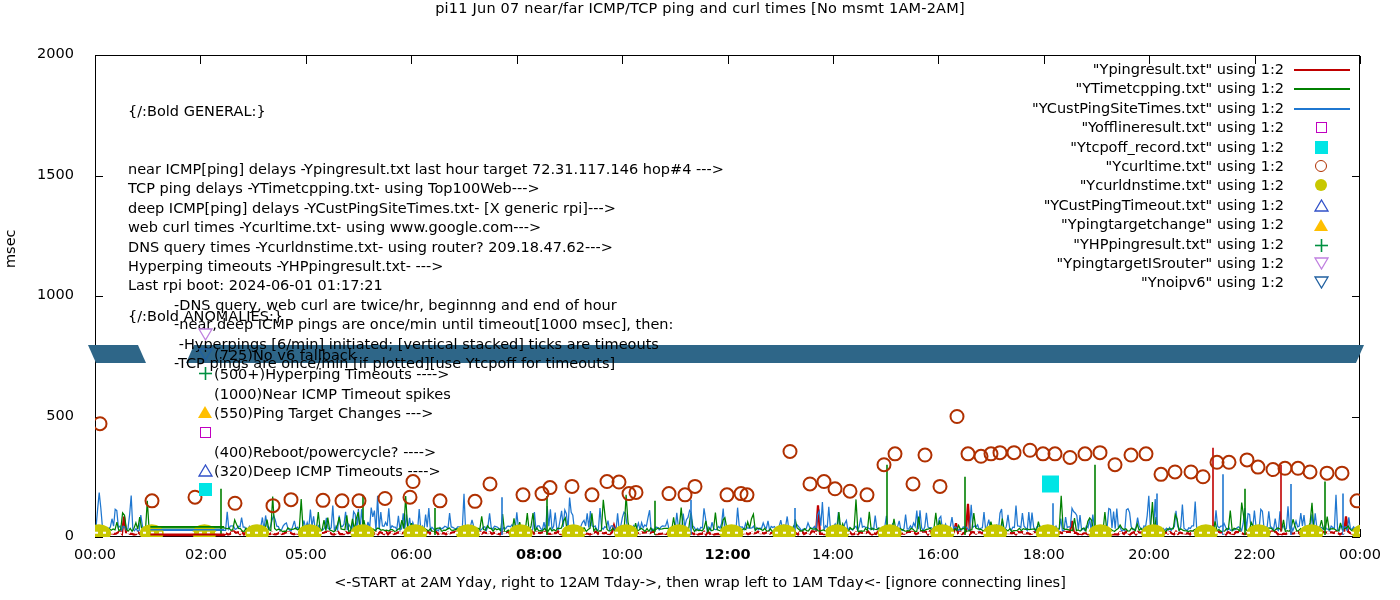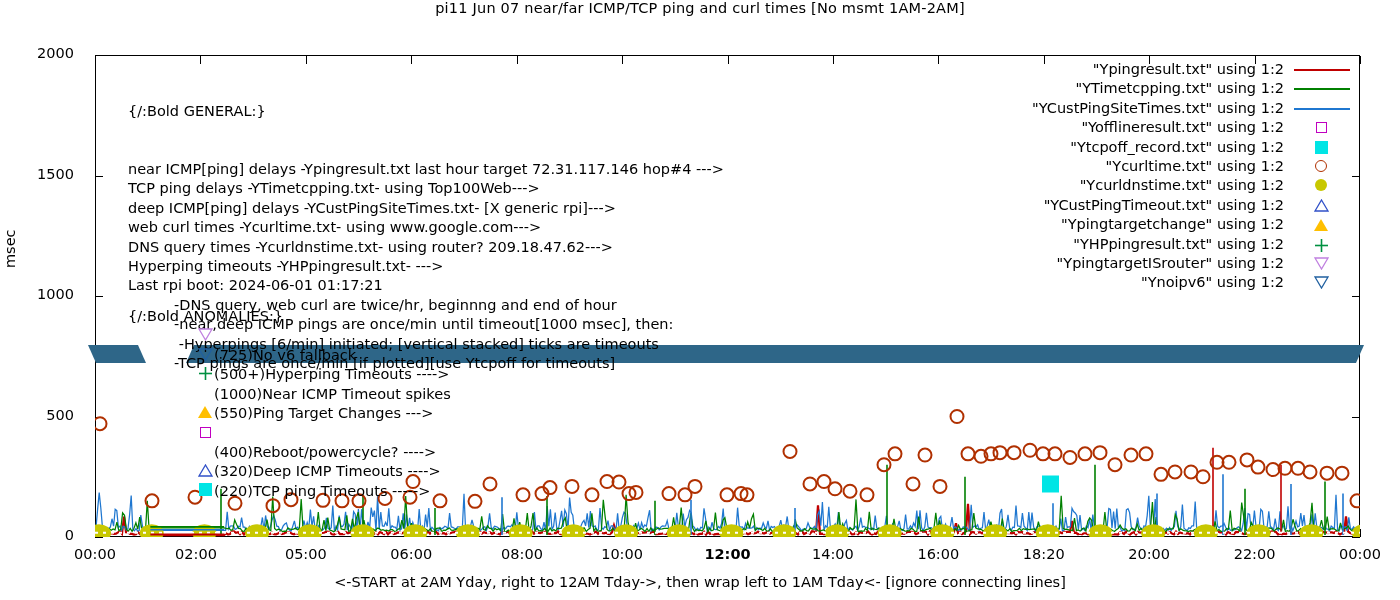--- a/index.html
+++ b/index.html
@@ -82,53 +82,53 @@
       <div class="abs ytick-label" style="left: 20px; top: 45px;">2000</div>
       <div class="abs ytick-mark" style="top: 55px;"></div>
       <div class="abs ytick-mark-r" style="top: 55px;"></div>
     </div>
 
   <div id="x-ticks">
       <div class="abs xtick-label" style="left: 60px;">00:00</div>
       <div class="abs xtick-mark" style="left: 95px;"></div>
       <div class="abs xtick-mark-t" style="left: 95px;"></div>
       <div class="abs xtick-minor" style="left: 147.708px;"></div>
-      <div class="abs xtick-label" style="left: 161px;">02:00</div>
+      <div class="abs xtick-label" style="left: 171px;">02:00</div>
       <div class="abs xtick-mark" style="left: 200.417px;"></div>
       <div class="abs xtick-mark-t" style="left: 200.417px;"></div>
       <div class="abs xtick-minor" style="left: 253.125px;"></div>
       <div class="abs xtick-label" style="left: 270.833px;">05:00</div>
       <div class="abs xtick-mark" style="left: 305.833px;"></div>
       <div class="abs xtick-mark-t" style="left: 305.833px;"></div>
       <div class="abs xtick-minor" style="left: 358.542px;"></div>
       <div class="abs xtick-label" style="left: 376.25px;">06:00</div>
       <div class="abs xtick-mark" style="left: 411.25px;"></div>
       <div class="abs xtick-mark-t" style="left: 411.25px;"></div>
       <div class="abs xtick-minor" style="left: 463.958px;"></div>
-      <div class="abs xtick-label" style="left: 487px;">08:00</div>
+      <div class="abs xtick-label" style="left: 504px; font-weight: bold;">08:00</div>
       <div class="abs xtick-mark" style="left: 516.667px;"></div>
       <div class="abs xtick-mark-t" style="left: 516.667px;"></div>
       <div class="abs xtick-minor" style="left: 569.375px;"></div>
       <div class="abs xtick-label" style="left: 587.083px;">10:00</div>
       <div class="abs xtick-mark" style="left: 622.083px;"></div>
       <div class="abs xtick-mark-t" style="left: 622.083px;"></div>
       <div class="abs xtick-minor" style="left: 674.792px;"></div>
       <div class="abs xtick-label" style="left: 692.5px; font-weight: bold;">12:00</div>
       <div class="abs xtick-mark" style="left: 727.5px;"></div>
       <div class="abs xtick-mark-t" style="left: 727.5px;"></div>
       <div class="abs xtick-minor" style="left: 780.208px;"></div>
       <div class="abs xtick-label" style="left: 797.917px;">14:00</div>
       <div class="abs xtick-mark" style="left: 832.917px;"></div>
       <div class="abs xtick-mark-t" style="left: 832.917px;"></div>
       <div class="abs xtick-minor" style="left: 885.625px;"></div>
       <div class="abs xtick-label" style="left: 903.333px;">16:00</div>
       <div class="abs xtick-mark" style="left: 938.333px;"></div>
       <div class="abs xtick-mark-t" style="left: 938.333px;"></div>
       <div class="abs xtick-minor" style="left: 991.042px;"></div>
-      <div class="abs xtick-label" style="left: 1008.75px;">18:20</div>
+      <div class="abs xtick-label" style="left: 1008.75px;">18:00</div>
       <div class="abs xtick-mark" style="left: 1043.75px;"></div>
       <div class="abs xtick-mark-t" style="left: 1043.75px;"></div>
       <div class="abs xtick-minor" style="left: 1096.46px;"></div>
       <div class="abs xtick-label" style="left: 1114.17px;">20:00</div>
       <div class="abs xtick-mark" style="left: 1149.17px;"></div>
       <div class="abs xtick-mark-t" style="left: 1149.17px;"></div>
       <div class="abs xtick-minor" style="left: 1201.88px;"></div>
       <div class="abs xtick-label" style="left: 1219.58px;">22:00</div>
       <div class="abs xtick-mark" style="left: 1254.58px;"></div>
       <div class="abs xtick-mark-t" style="left: 1254.58px;"></div>
@@ -295,21 +295,21 @@
             </svg></span><span>(500+)Hyperping Timeouts ----&gt;</span></div>
         <div class="anom-row"><span class="anom-indent"></span><span class="anom-gly"></span><span>(1000)Near ICMP Timeout spikes</span></div>
         <div class="anom-row"><span class="anom-indent"></span><span class="anom-gly"><svg width="16" height="14" viewBox="0 0 16 14">
               <polygon points="8,1 15,13 1,13" fill="#ffbf00"></polygon>
             </svg></span><span>(550)Ping Target Changes ---&gt;</span></div>
         <div class="anom-row"><span class="anom-indent"></span><span class="anom-gly"><span style="display:inline-block;width:11px;height:11px;border:1.6px solid #c000c0;box-sizing:border-box;"></span></span></div>
         <div class="anom-row"><span class="anom-indent"></span><span class="anom-gly"></span><span>(400)Reboot/powercycle? ----&gt;</span></div>
         <div class="anom-row"><span class="anom-indent"></span><span class="anom-gly"><svg width="15" height="13" viewBox="0 0 15 13">
               <polygon points="7.5,1 14,12 1,12" fill="none" stroke="#3050c8" stroke-width="1.3"></polygon>
             </svg></span><span>(320)Deep ICMP Timeouts ----&gt;</span></div>
-        <div class="anom-row"><span class="anom-indent"></span><span class="anom-gly"><span style="display:inline-block;width:13px;height:13px;background:#00e5e5;"></span></span><span>(220)TCP ping Timeouts -----&gt;</span></div>
+        <div class="anom-row"><span class="anom-indent"></span><span class="anom-gly"><span style="display:inline-block;width:13px;height:13px;background:#00e5e5;"></span></span></div>
       </div>
   </div>
 
   <div id="legend" class="abs">
       <div class="leg-row">
         <span class="leg-label">"Ypingresult.txt" using 1:2</span>
         <span class="leg-key">
           <span class="leg-line" style="background: rgb(192, 0, 0);"></span>
         </span>
       </div>

